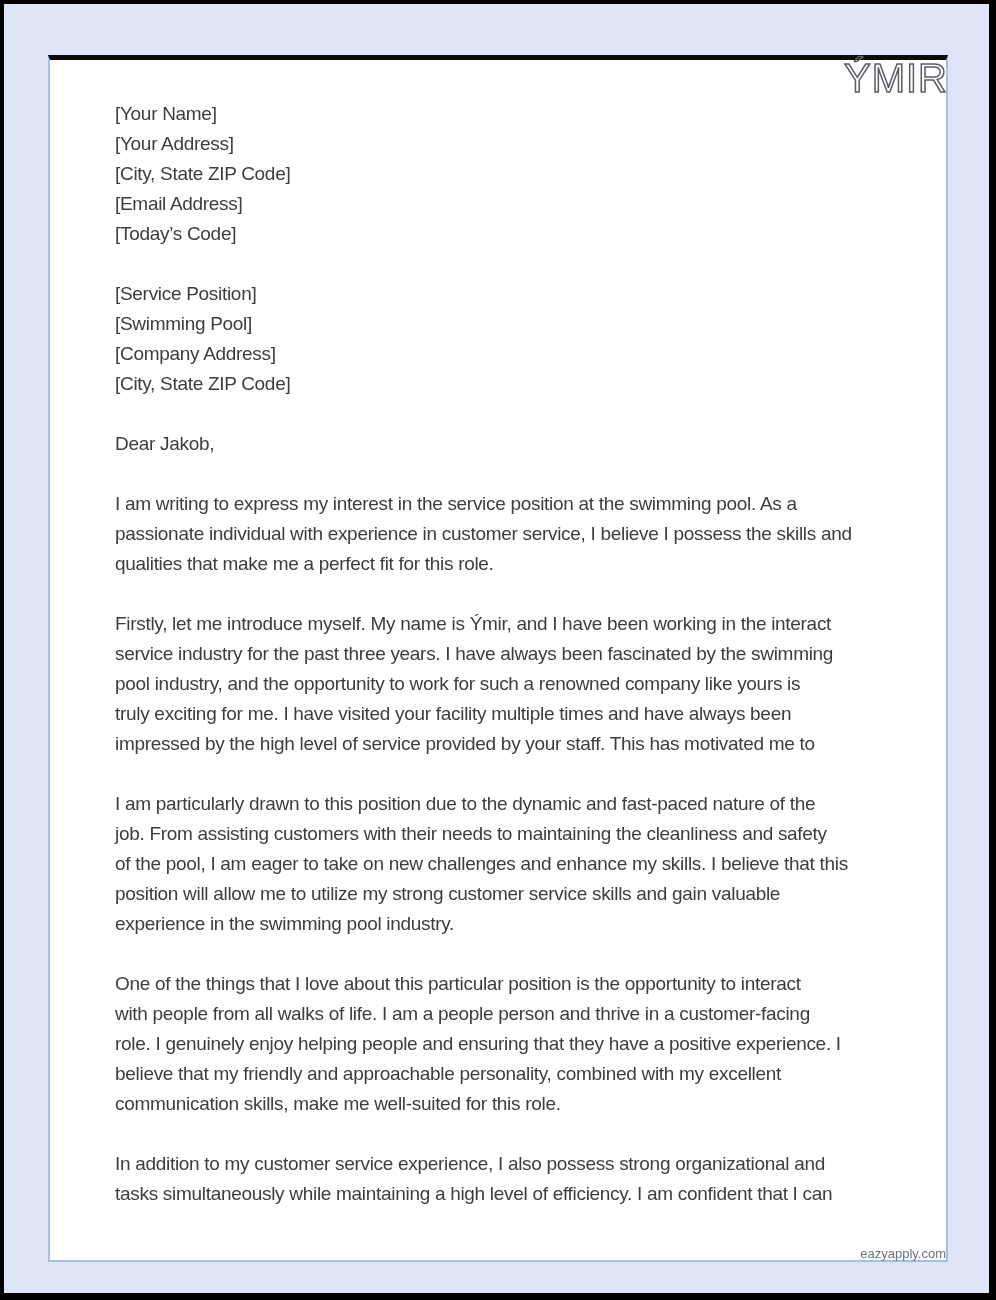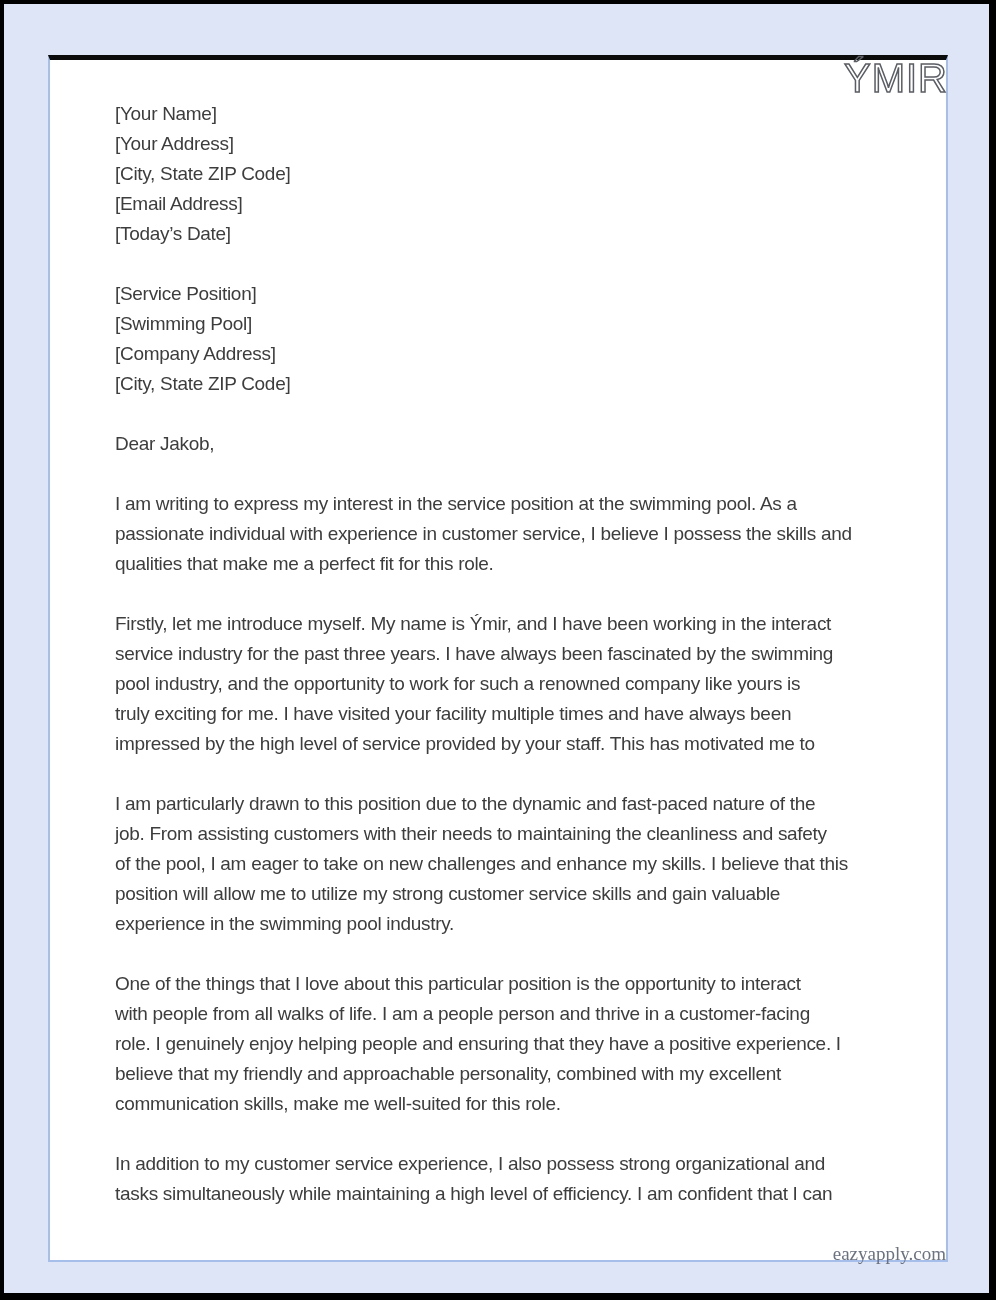--- a/index.html
+++ b/index.html
@@ -65,43 +65,42 @@
     margin: 0 0 30px 16px;
   }
   .line {
     white-space: nowrap;
     height: 30px;
   }
   .watermark {
     position: absolute;
     right: 50px;
     top: 1246px;
-    font-size: 19px;
+    font-size: 13px;
     line-height: 16px;
     color: #6b7280;
     z-index: 2;
-    font-family: Liberation Serif, serif;
   }
 </style>
 </head>
 <body>
 
 <div class="logo">ÝMIR</div>
 
 <div class="page"></div>
 
 <div class="watermark">eazyapply.com</div>
 
 <div class="letter">
   <div class="block">
       <div class="line">[Your Name]</div>
       <div class="line">[Your Address]</div>
       <div class="line">[City, State ZIP Code]</div>
       <div class="line">[Email Address]</div>
-      <div class="line">[Today’s Date]</div>
+      <div class="line">[Today’s Code]</div>
     </div>
   <div class="block">
       <div class="line">[Service Position]</div>
       <div class="line">[Swimming Pool]</div>
       <div class="line">[Company Address]</div>
       <div class="line">[City, State ZIP Code]</div>
     </div>
   <div class="block line">Dear Jakob,</div>
   <div class="block">
       <div class="line">I am writing to express my interest in the service position at the swimming pool. As a</div>

